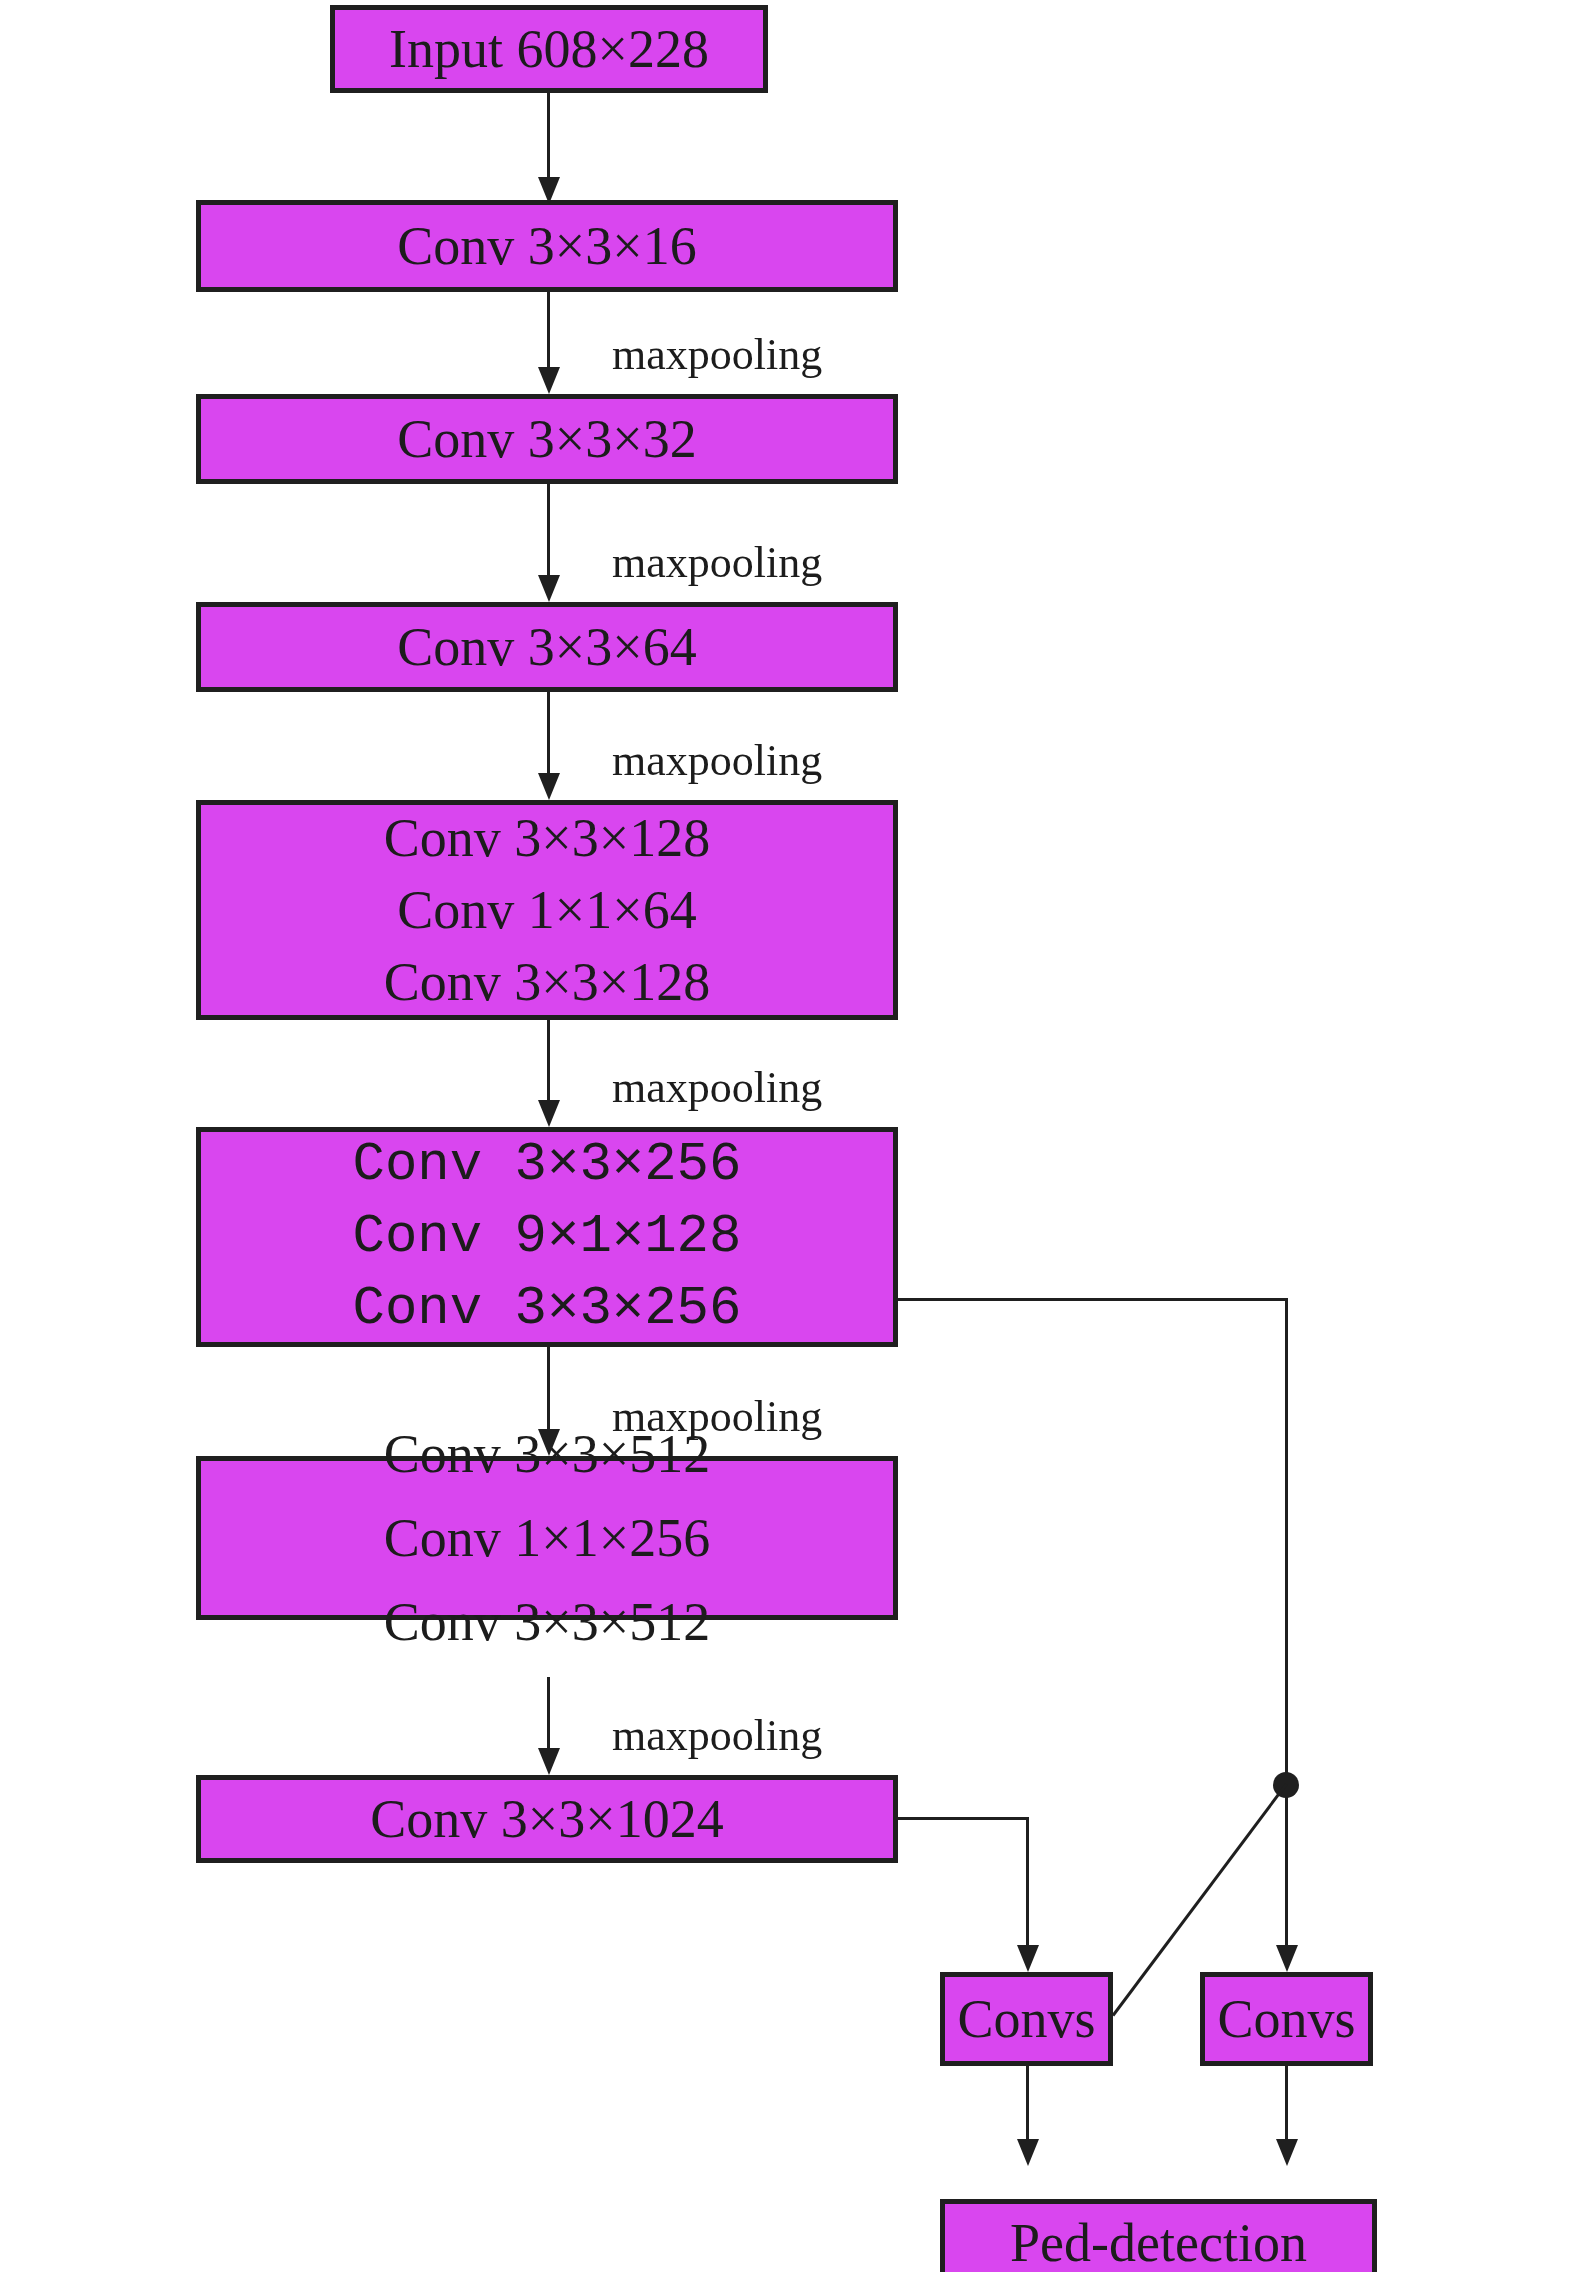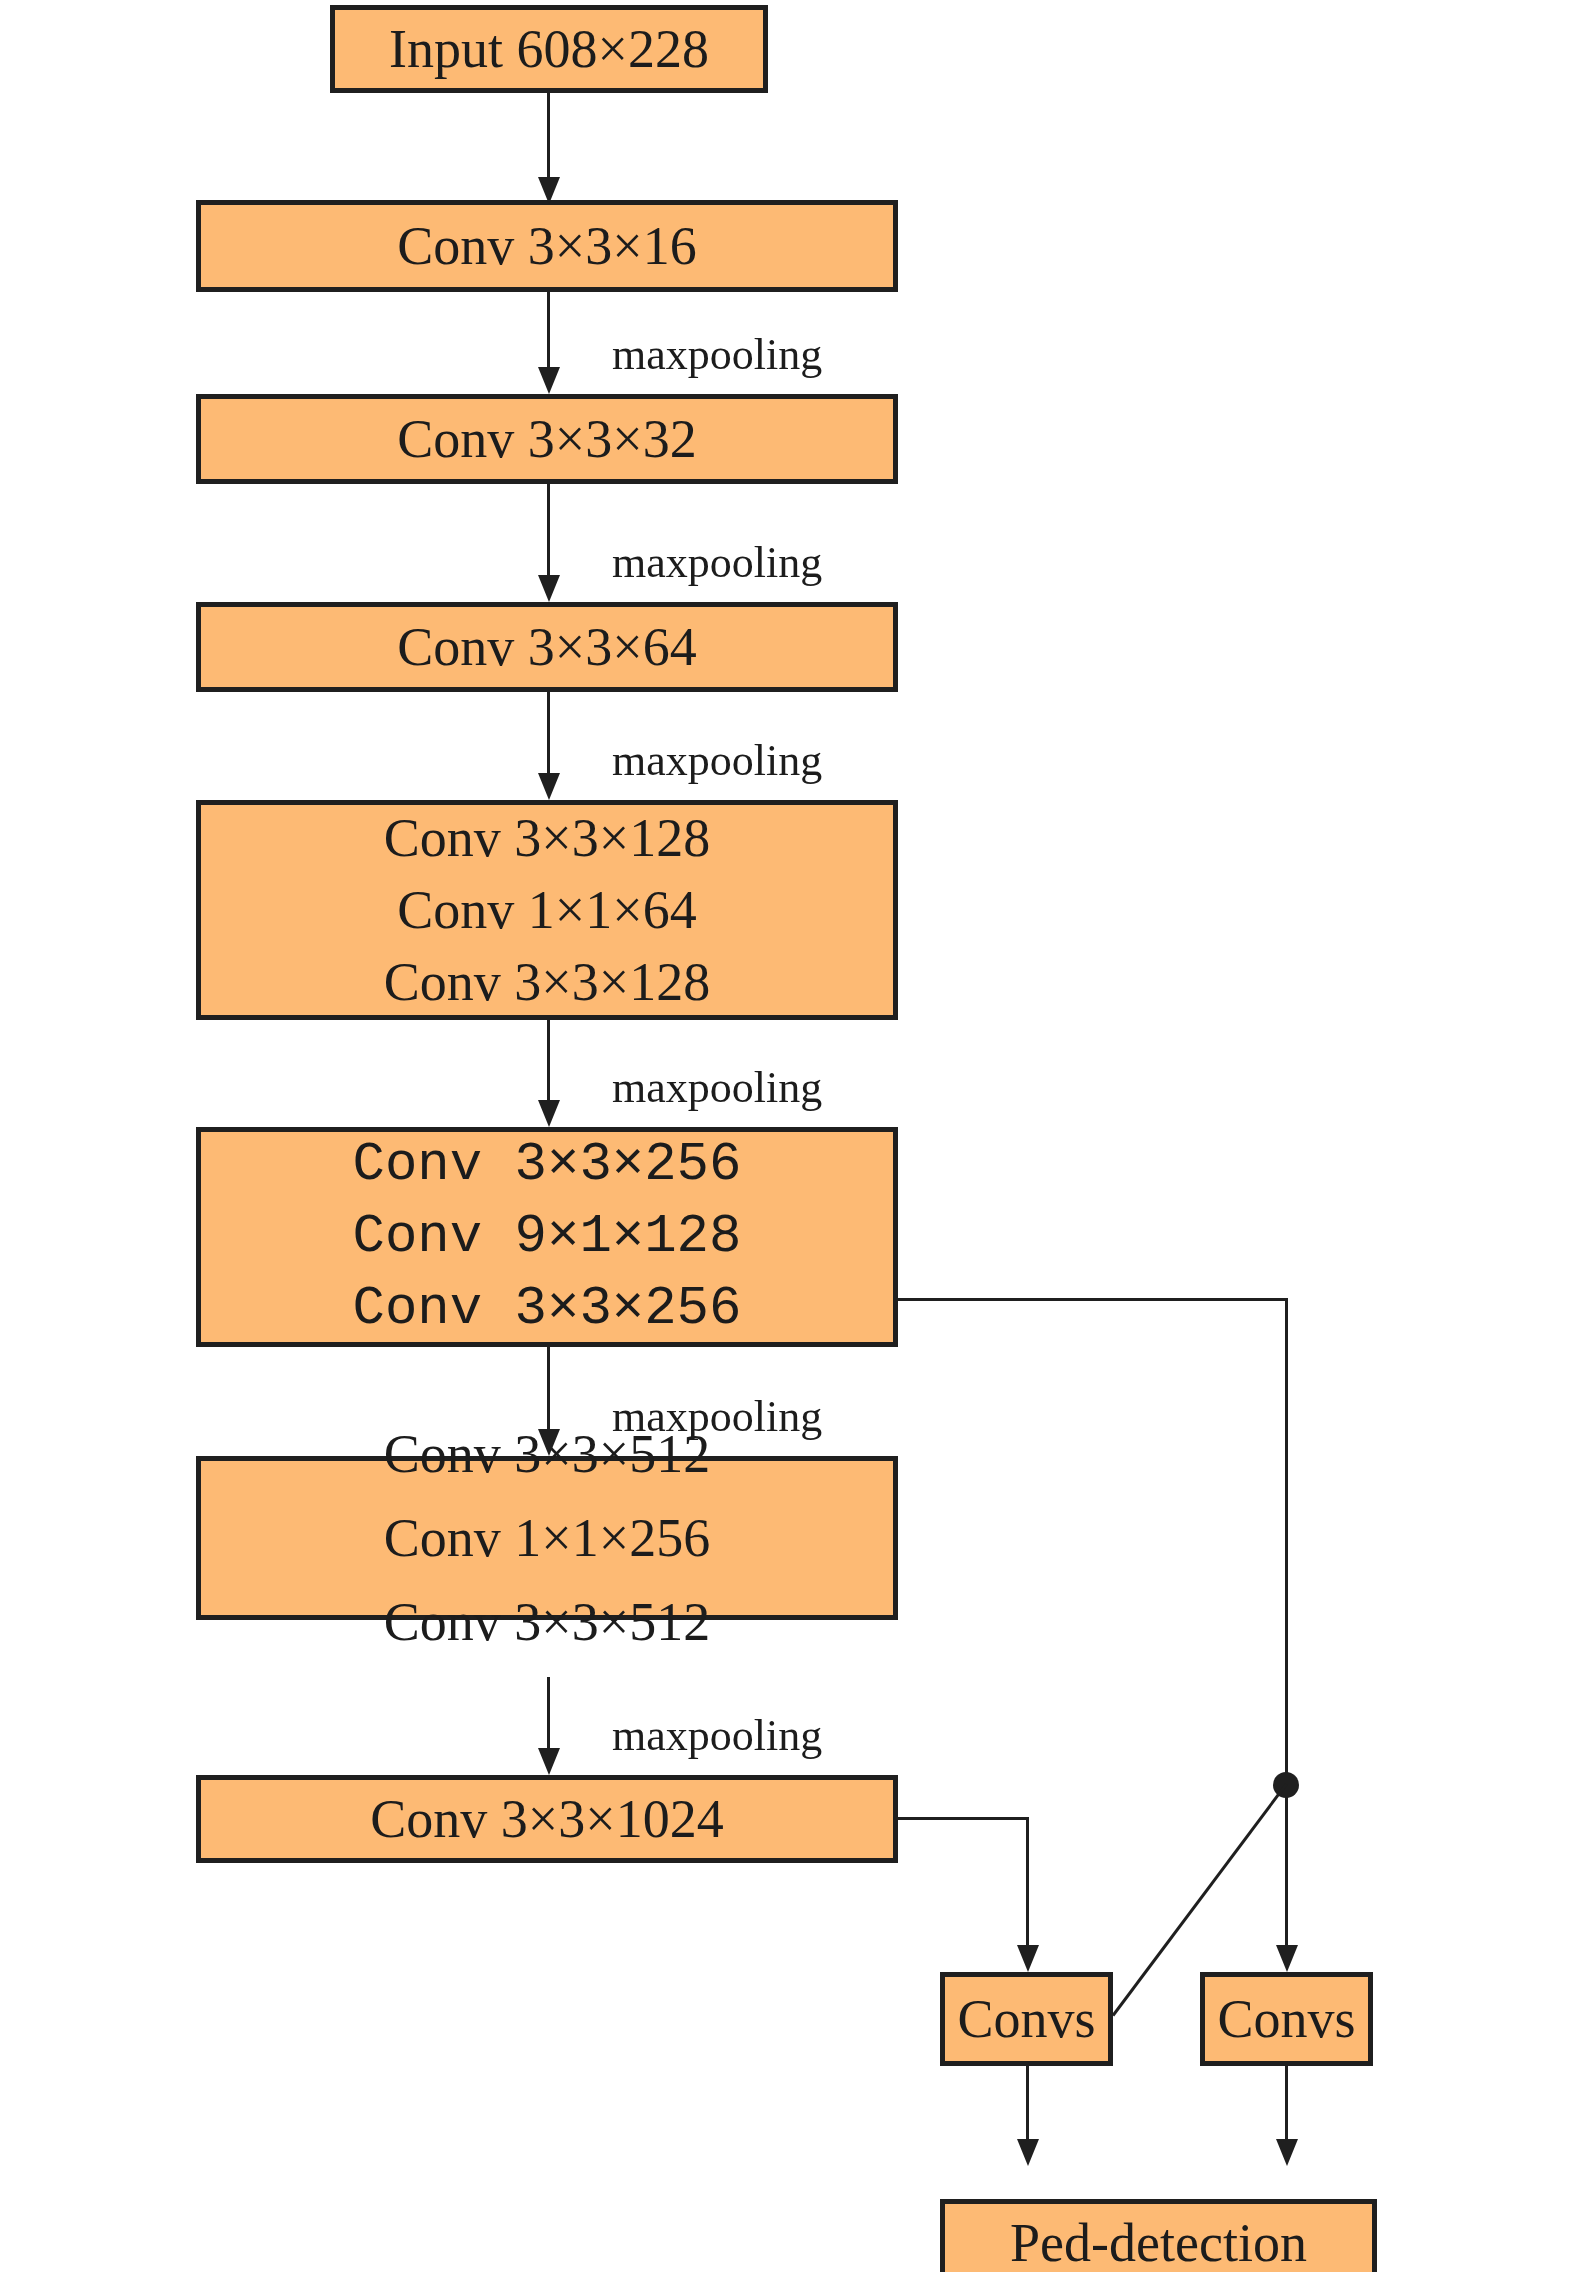--- a/index.html
+++ b/index.html
@@ -13,21 +13,21 @@
     height: 2272px;
     background: #ffffff;
     font-family: "Liberation Serif", "DejaVu Serif", serif;
     color: #1c1c1c;
     overflow: hidden;
   }
   .box {
     position: absolute;
     box-sizing: border-box;
     border: 5px solid #1f1f1f;
-    background: #fdba74;
+    background: #d946ef;
     display: flex;
     align-items: center;
     justify-content: center;
     font-size: 54px;
     line-height: 1;
     white-space: nowrap;
   }
   .box.multi {
     flex-direction: column;
     justify-content: center;

